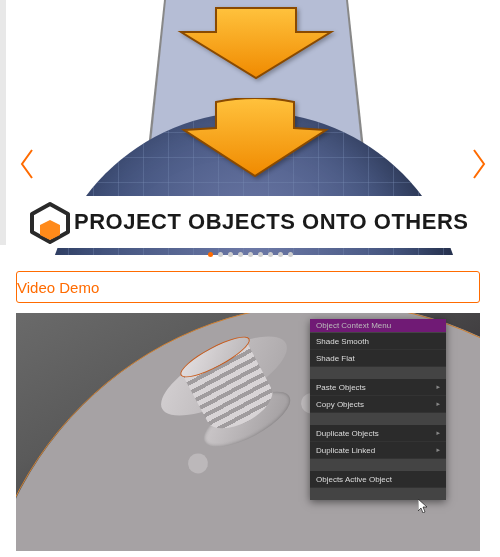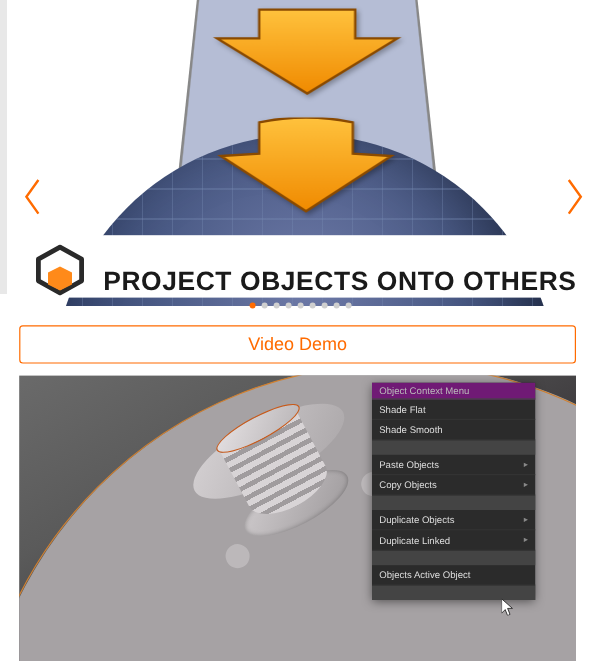--- a/index.html
+++ b/index.html
@@ -11,27 +11,27 @@
 .sphere{position:absolute;left:38px;top:112px;width:420px;height:420px;border-radius:50%;background:radial-gradient(circle at 50% 30%,#6e7aa8 0%,#4a5a85 35%,#2a3a60 65%,#182440 100%);box-shadow:inset -20px -20px 60px rgba(0,0,0,.4)}
 .grid-lines{position:absolute;inset:0;border-radius:50%;background-image:repeating-linear-gradient(0deg,transparent,transparent 24px,rgba(120,140,180,.35) 24px,rgba(120,140,180,.35) 25px),repeating-linear-gradient(90deg,transparent,transparent 24px,rgba(120,140,180,.35) 24px,rgba(120,140,180,.35) 25px)}
 .arrow{position:absolute;filter:drop-shadow(2px 2px 2px rgba(0,0,0,.3))}
 .arrow svg{display:block}
 .arrow.top{left:170px;top:4px}
 .arrow.bottom{left:174px;top:98px}
 .nav{position:absolute;width:18px;height:32px;top:148px;cursor:pointer}
 .nav.l{left:18px}
 .nav.r{right:12px}
 .nav svg{display:block}
-.title-strip{position:absolute;left:20px;top:196px;width:450px;height:52px;background:#fff;display:flex;align-items:flex-end;gap:12px}
+.title-strip{position:absolute;left:20px;top:196px;width:450px;height:52px;background:#fff;display:flex;align-items:center;}
 .logo{width:48px;height:48px;flex-shrink:0}
 .title-text{font-size:22px;font-weight:700;letter-spacing:.5px;color:#1a1a1a;white-space:nowrap}
 .dots{position:absolute;left:0;width:100%;top:252px;display:flex;justify-content:center;gap:5px}
 .dot{width:5px;height:5px;border-radius:50%;background:#cfcfcf}
 .dot.on{background:#ff6b00}
-.video-btn{position:absolute;left:16px;top:271px;width:462px;height:30px;border:1px solid #ff6b00;border-radius:3px;background:#fff;display:flex;align-items:center;justify-content:center;color:#ff6b00;font-size:15px;cursor:pointer}
+.video-btn{position:absolute;left:16px;top:271px;width:462px;height:30px;border:1px solid #ff6b00;border-radius:3px;background:#fff;display:flex;align-items:center;justify-content:flex-start;color:#ff6b00;font-size:15px;cursor:pointer}
 .shot{position:absolute;left:16px;top:313px;width:464px;height:238px;background:linear-gradient(150deg,#6a6a6a 0%,#5a5a5a 30%,#3a373a 65%,#2a272a 100%);overflow:hidden}
 .curve{position:absolute;right:-200px;top:-10px;width:700px;height:700px;border-radius:50%;background:#a6a2a4;}
 .curve-edge{position:absolute;right:-200px;top:-10px;width:700px;height:700px;border-radius:50%;border:1px solid #d08030;pointer-events:none}
 .fitting{position:absolute;left:138px;top:38px;transform:rotate(-28deg)}
 .ring{border-radius:50%;background:linear-gradient(140deg,#e0dcde,#b8b4b6);box-shadow:inset 0 0 4px rgba(0,0,0,.3);position:absolute}
 .base{width:140px;height:50px;left:0;top:70px;border-radius:50%;background:linear-gradient(140deg,#d6d2d4,#aaa6a8)}
 .lug{width:20px;height:20px;border-radius:50%;background:#bcb8ba;position:absolute}
 .lug.a{left:-4px;top:80px}.lug.b{left:124px;top:80px}
 .collar{width:96px;height:36px;left:22px;top:56px;border-radius:50%;background:linear-gradient(140deg,#d0ccce,#9e9a9c)}
 .threads{position:absolute;left:34px;top:0;width:72px;height:76px;background:repeating-linear-gradient(0deg,#d8d4d6 0 5px,#a09c9e 5px 9px);border-radius:8px 8px 50% 50%/8px 8px 18px 18px}
@@ -126,24 +126,24 @@
         <div class="lug b"></div>
       <div class="collar ring"></div>
       <div class="threads"></div>
       <div class="cap"></div>
     </div>
 
     <div class="menu">
       <div class="menu-h">Object Context Menu</div>
       <div id="menu-body">
           <div class="menu-i">
-            <span>Shade Flat</span>
+            <span>Shade Smooth</span>
           </div>
           <div class="menu-i">
-            <span>Shade Smooth</span>
+            <span>Shade Flat</span>
           </div>
           <div class="menu-i sep"></div>
           <div class="menu-i">
             <span>Paste Objects</span>
             <span class="arr">▸</span>
           </div>
           <div class="menu-i">
             <span>Copy Objects</span>
             <span class="arr">▸</span>
           </div>

